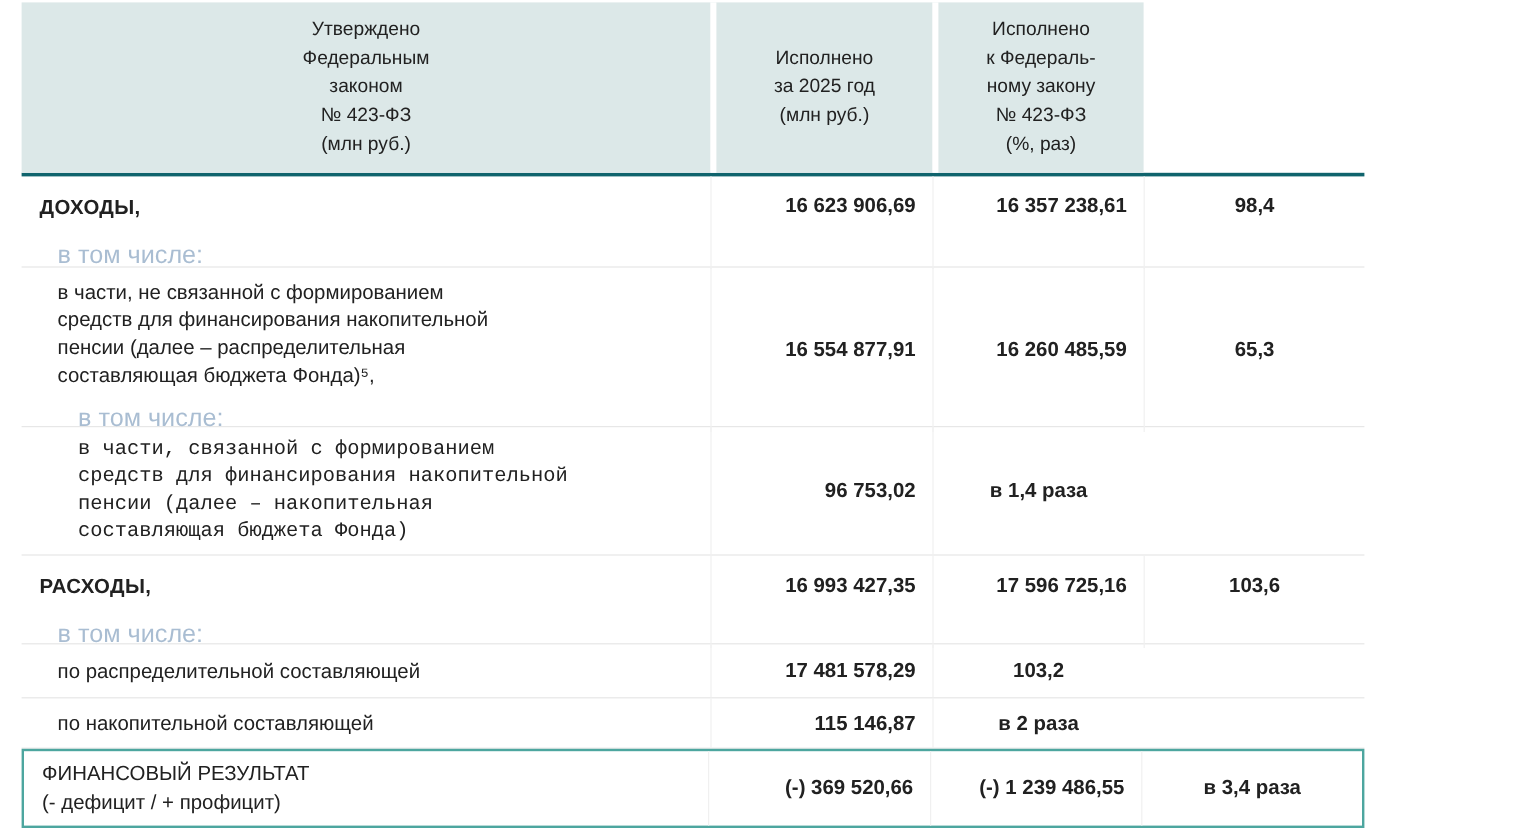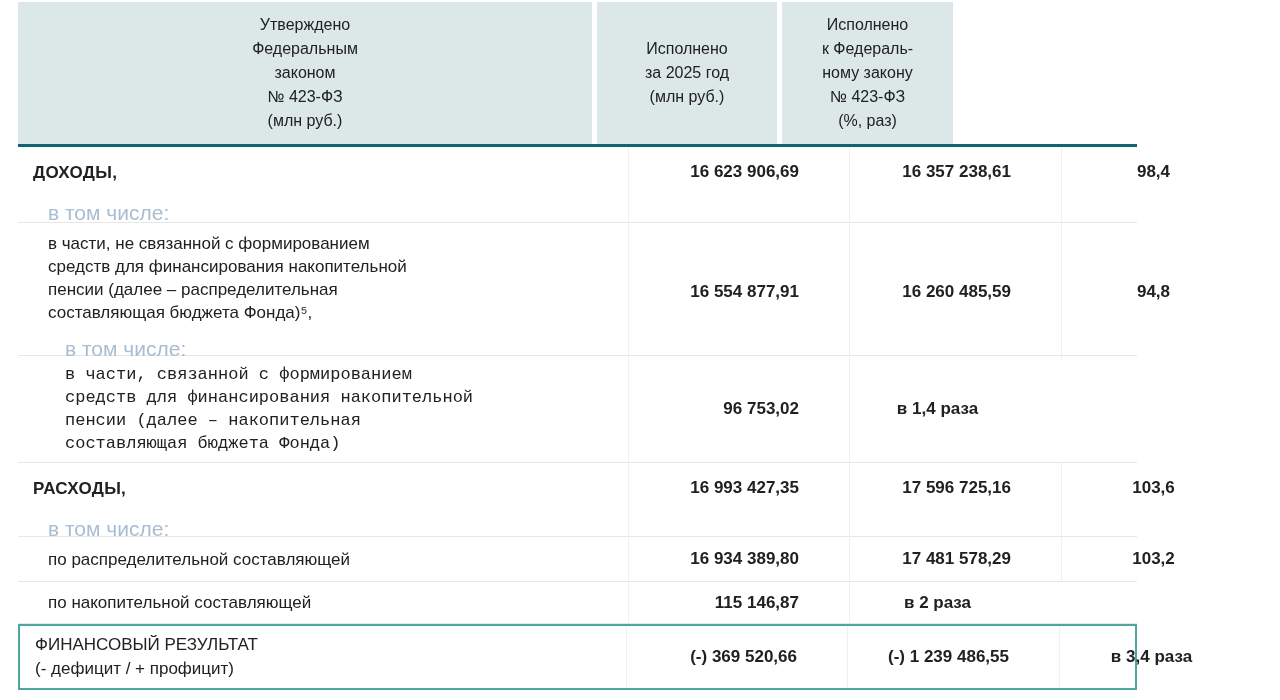--- a/index.html
+++ b/index.html
@@ -36,21 +36,20 @@
     font-weight: 500;
     white-space: pre-line;
   }
   .hcell + .hcell { border-left: 5px solid #ffffff; }
 
   .row {
     display: grid;
     grid-template-columns: 574px 185px 176px 184px;
     border-bottom: 1px solid var(--row-divider, #e7e7e7);
     box-sizing: border-box;
-    gap: 36px;
   }
   .cell { box-sizing: border-box; }
   .row .cell + .cell { border-left: 1px solid var(--column-divider, #f0f0f0); }
 
   .label-cell { font-size: 17px; line-height: 23px; }
   .label { white-space: pre-line; }
   .sublabel { color: var(--sublabel-text, #a9bdd2); font-size: 21px; }
 
   .num, .ratio {
     font-weight: bold;
@@ -125,21 +124,21 @@
   <div class="row r2">
     <div class="cell label-cell">
       <div class="label">в части, не связанной с формированием
 средств для финансирования накопительной
 пенсии (далее – распределительная
 составляющая бюджета Фонда)⁵,</div>
       <div class="sublabel">в том числе:</div>
     </div>
     <div class="cell num">16 554 877,91</div>
     <div class="cell num">16 260 485,59</div>
-    <div class="cell ratio">94,8</div>
+    <div class="cell ratio">65,3</div>
   </div>
 
   <div class="row r3">
     <div class="cell label-cell">
       <div class="label">в части, связанной с формированием
 средств для финансирования накопительной
 пенсии (далее – накопительная
 составляющая бюджета Фонда)</div>
     </div>
     <div class="cell num">96 753,02</div>
@@ -153,21 +152,20 @@
     </div>
     <div class="cell num">16 993 427,35</div>
     <div class="cell num">17 596 725,16</div>
     <div class="cell ratio">103,6</div>
   </div>
 
   <div class="row r5">
     <div class="cell label-cell">
       <div class="label">по распределительной составляющей</div>
     </div>
-    <div class="cell num">16 934 389,80</div>
     <div class="cell num">17 481 578,29</div>
     <div class="cell ratio">103,2</div>
   </div>
 
   <div class="row r6">
     <div class="cell label-cell">
       <div class="label">по накопительной составляющей</div>
     </div>
     <div class="cell num">115 146,87</div>
     <div class="cell ratio">в 2 раза</div>

